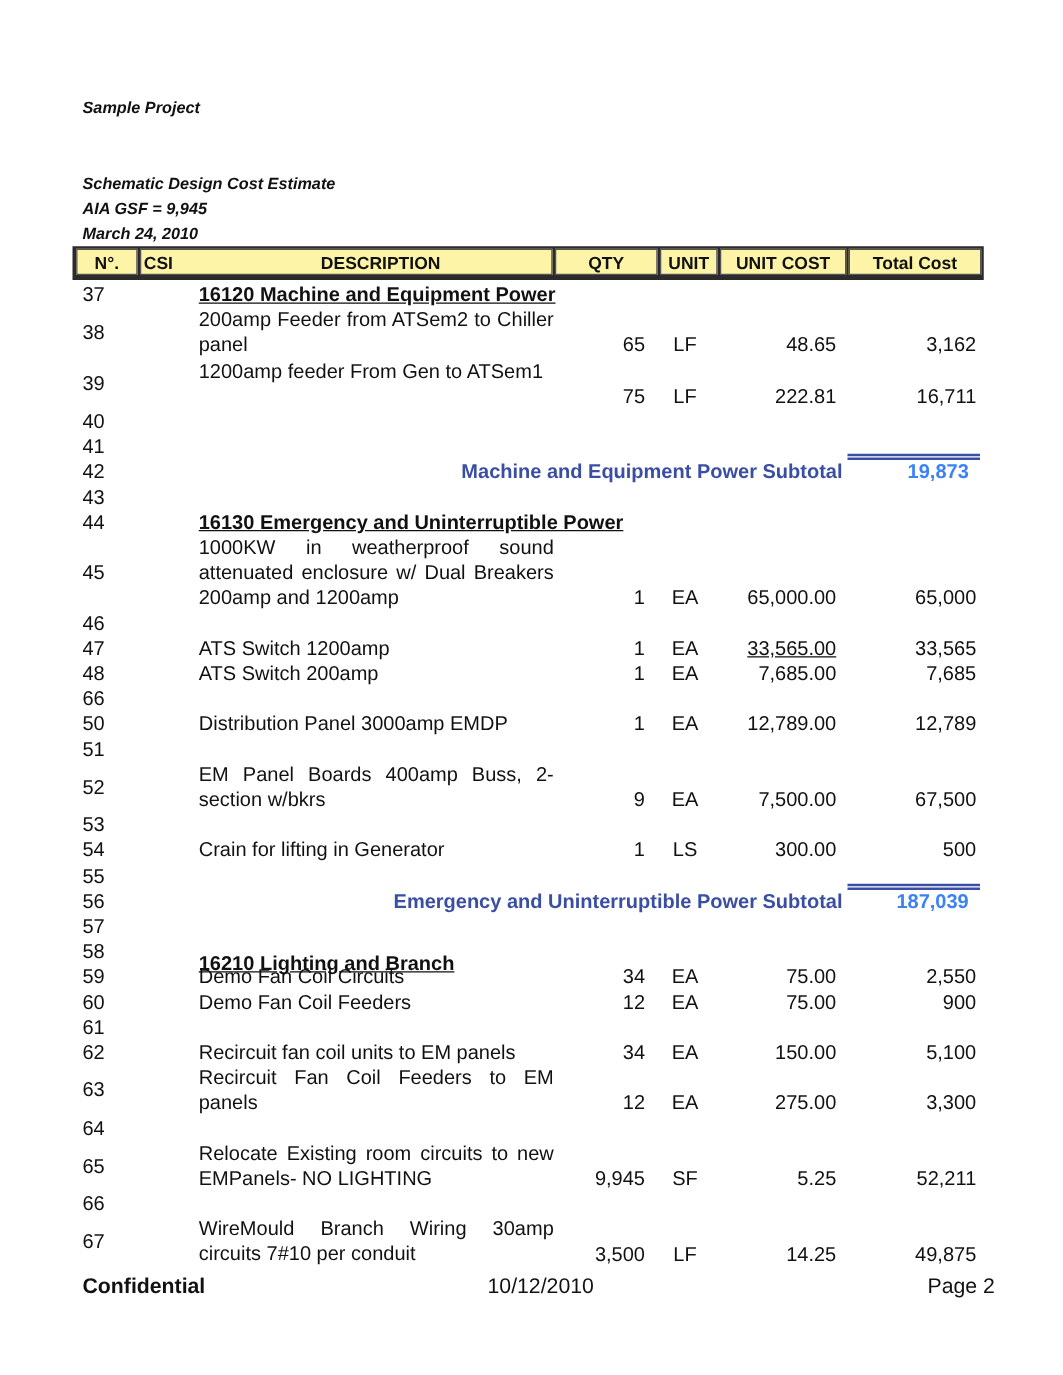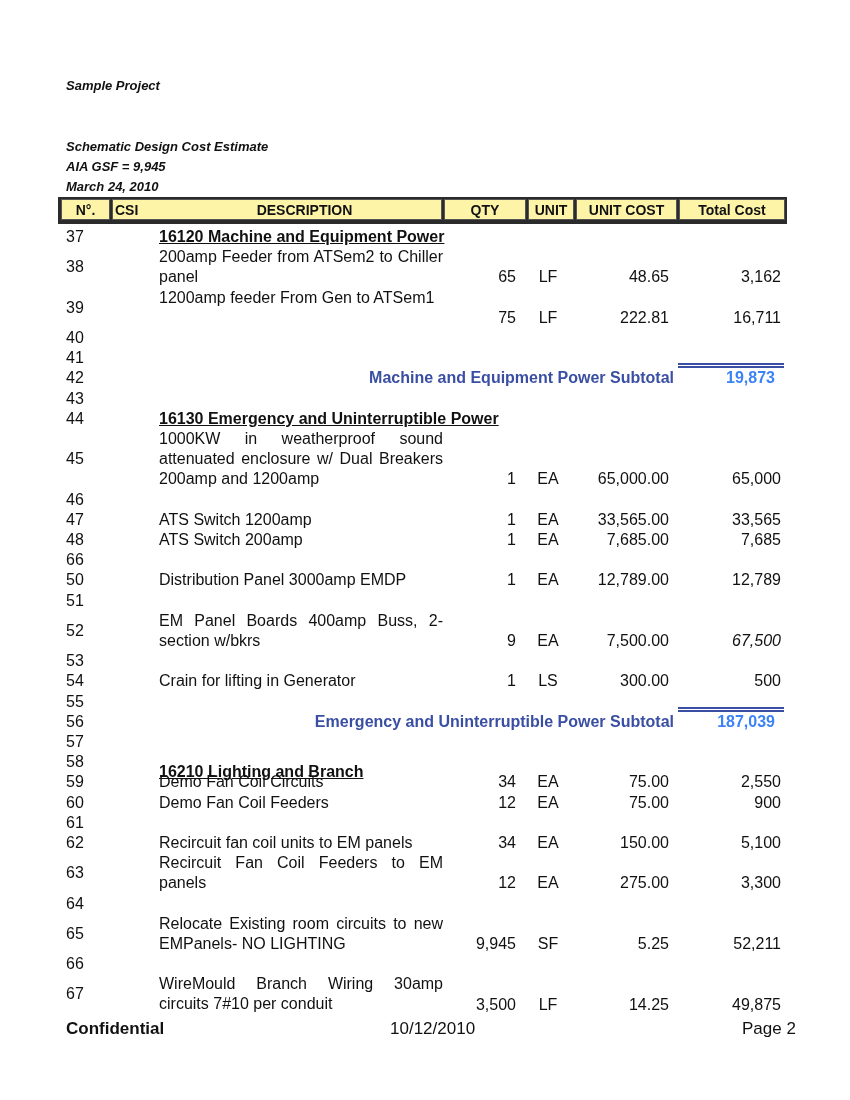--- a/index.html
+++ b/index.html
@@ -97,21 +97,21 @@
       <div class="total" style="top: 40.4px;">65,000</div>
     </div>
     <div class="row" style="top: 489.6px; height: 20.2px;">
       <div class="no" style="top: 0px;">46</div>
     </div>
     <div class="row" style="top: 509.8px; height: 20.2px;">
       <div class="no" style="top: 0px;">47</div>
       <div class="desc" style="top: 0px;">ATS Switch 1200amp</div>
       <div class="qty" style="top: 0px;">1</div>
       <div class="unit" style="top: 0px;">EA</div>
-      <div class="ucost" style="top: 0px;">33,565.00</div>
+      <div class="ucost" style="top: 0px; text-decoration: underline;">33,565.00</div>
       <div class="total" style="top: 0px;">33,565</div>
     </div>
     <div class="row" style="top: 530px; height: 20.2px;">
       <div class="no" style="top: 0px;">48</div>
       <div class="desc" style="top: 0px;">ATS Switch 200amp</div>
       <div class="qty" style="top: 0px;">1</div>
       <div class="unit" style="top: 0px;">EA</div>
       <div class="ucost" style="top: 0px;">7,685.00</div>
       <div class="total" style="top: 0px;">7,685</div>
     </div>
@@ -128,21 +128,21 @@
     </div>
     <div class="row" style="top: 590.6px; height: 20.2px;">
       <div class="no" style="top: 0px;">51</div>
     </div>
     <div class="row" style="top: 610.8px; height: 40.4px;">
       <div class="no" style="top: 10.1px;">52</div>
       <div class="desc just" style="top: 0px;">EM Panel Boards 400amp Buss, 2-section w/bkrs</div>
       <div class="qty" style="top: 20.2px;">9</div>
       <div class="unit" style="top: 20.2px;">EA</div>
       <div class="ucost" style="top: 20.2px;">7,500.00</div>
-      <div class="total" style="top: 20.2px; font-style: italic;">67,500</div>
+      <div class="total" style="top: 20.2px;">67,500</div>
     </div>
     <div class="row" style="top: 651.2px; height: 20.2px;">
       <div class="no" style="top: 0px;">53</div>
     </div>
     <div class="row" style="top: 671.4px; height: 20.2px;">
       <div class="no" style="top: 0px;">54</div>
       <div class="desc" style="top: 0px;">Crain for lifting in Generator</div>
       <div class="qty" style="top: 0px;">1</div>
       <div class="unit" style="top: 0px;">LS</div>
       <div class="ucost" style="top: 0px;">300.00</div>

